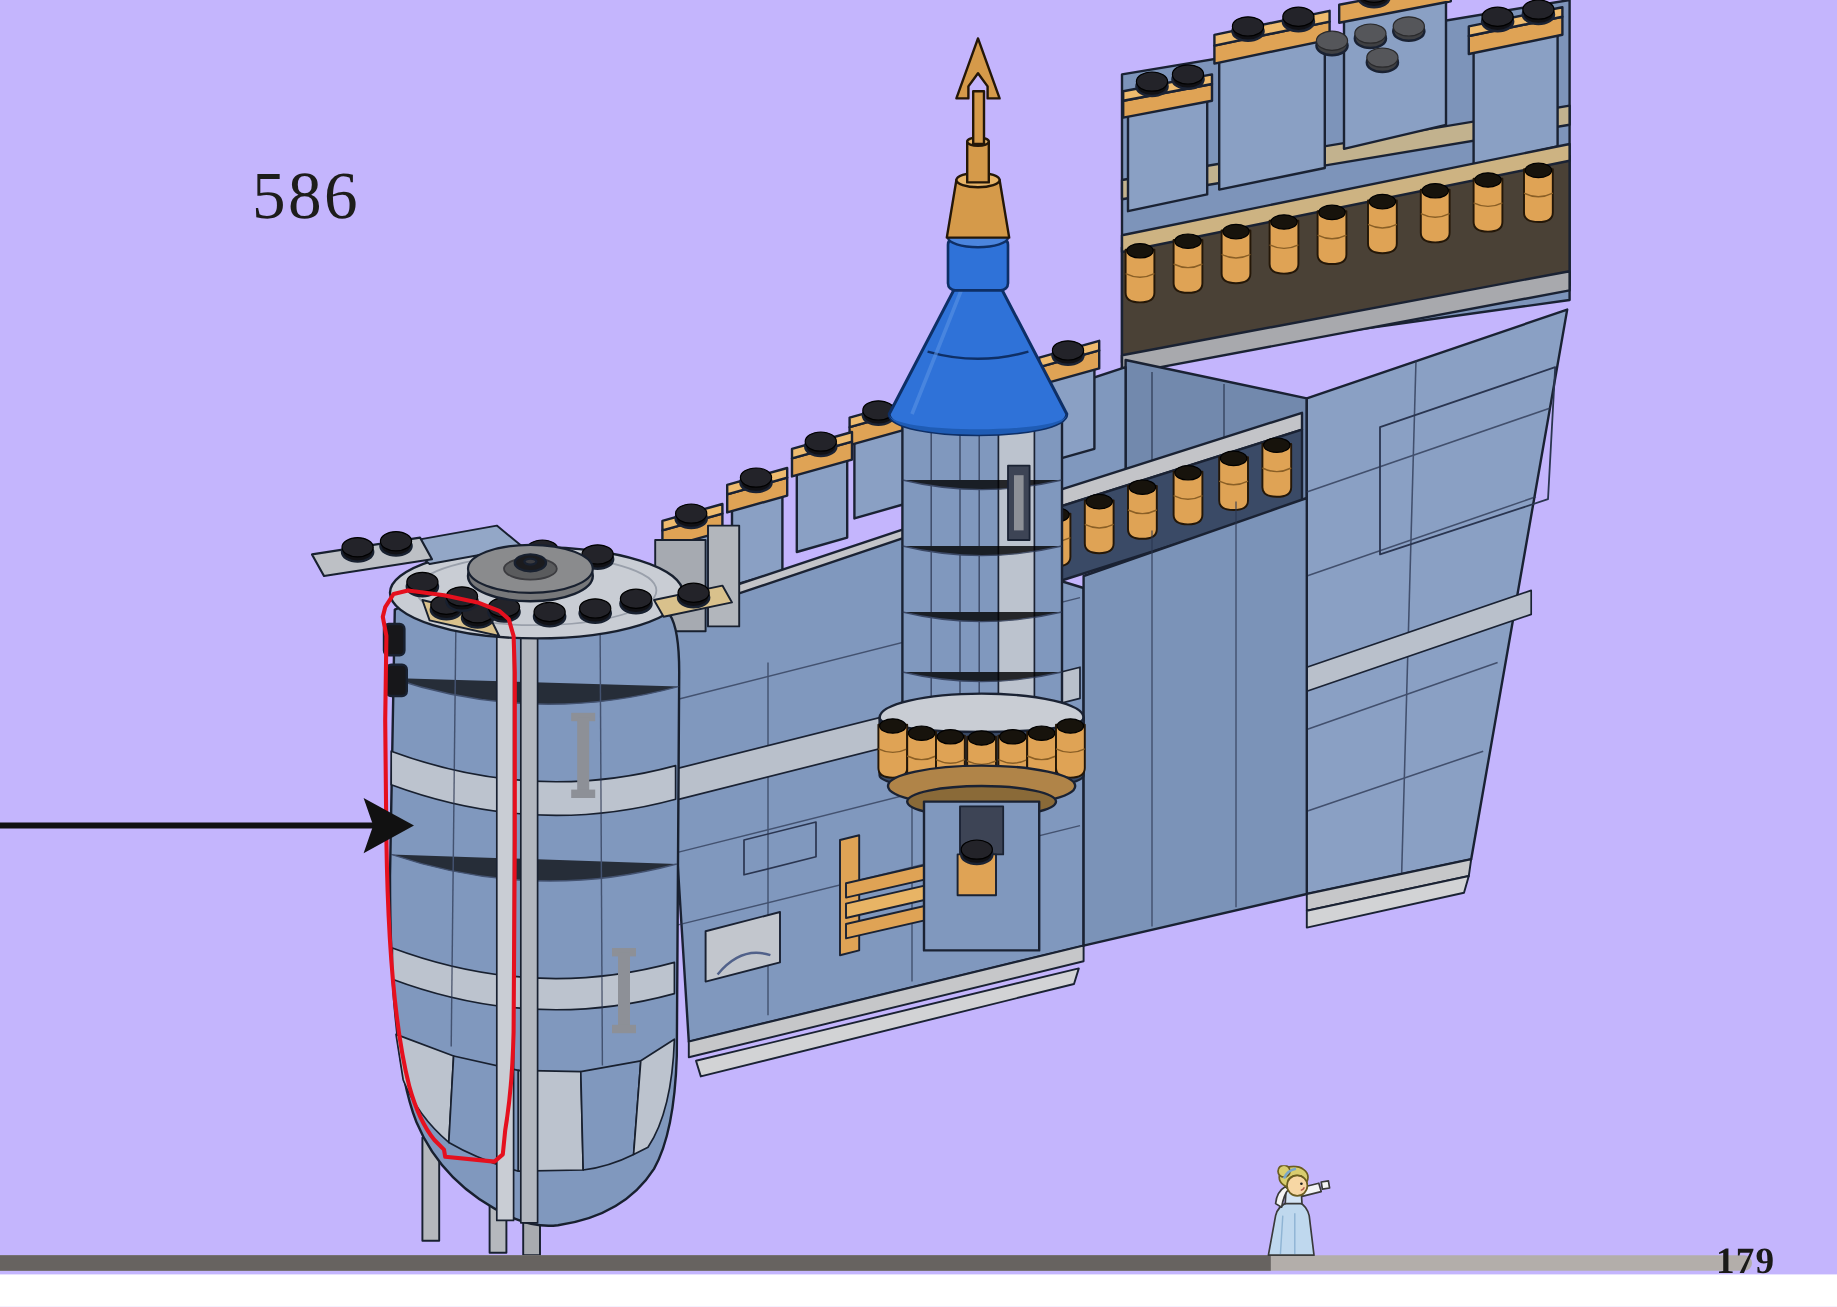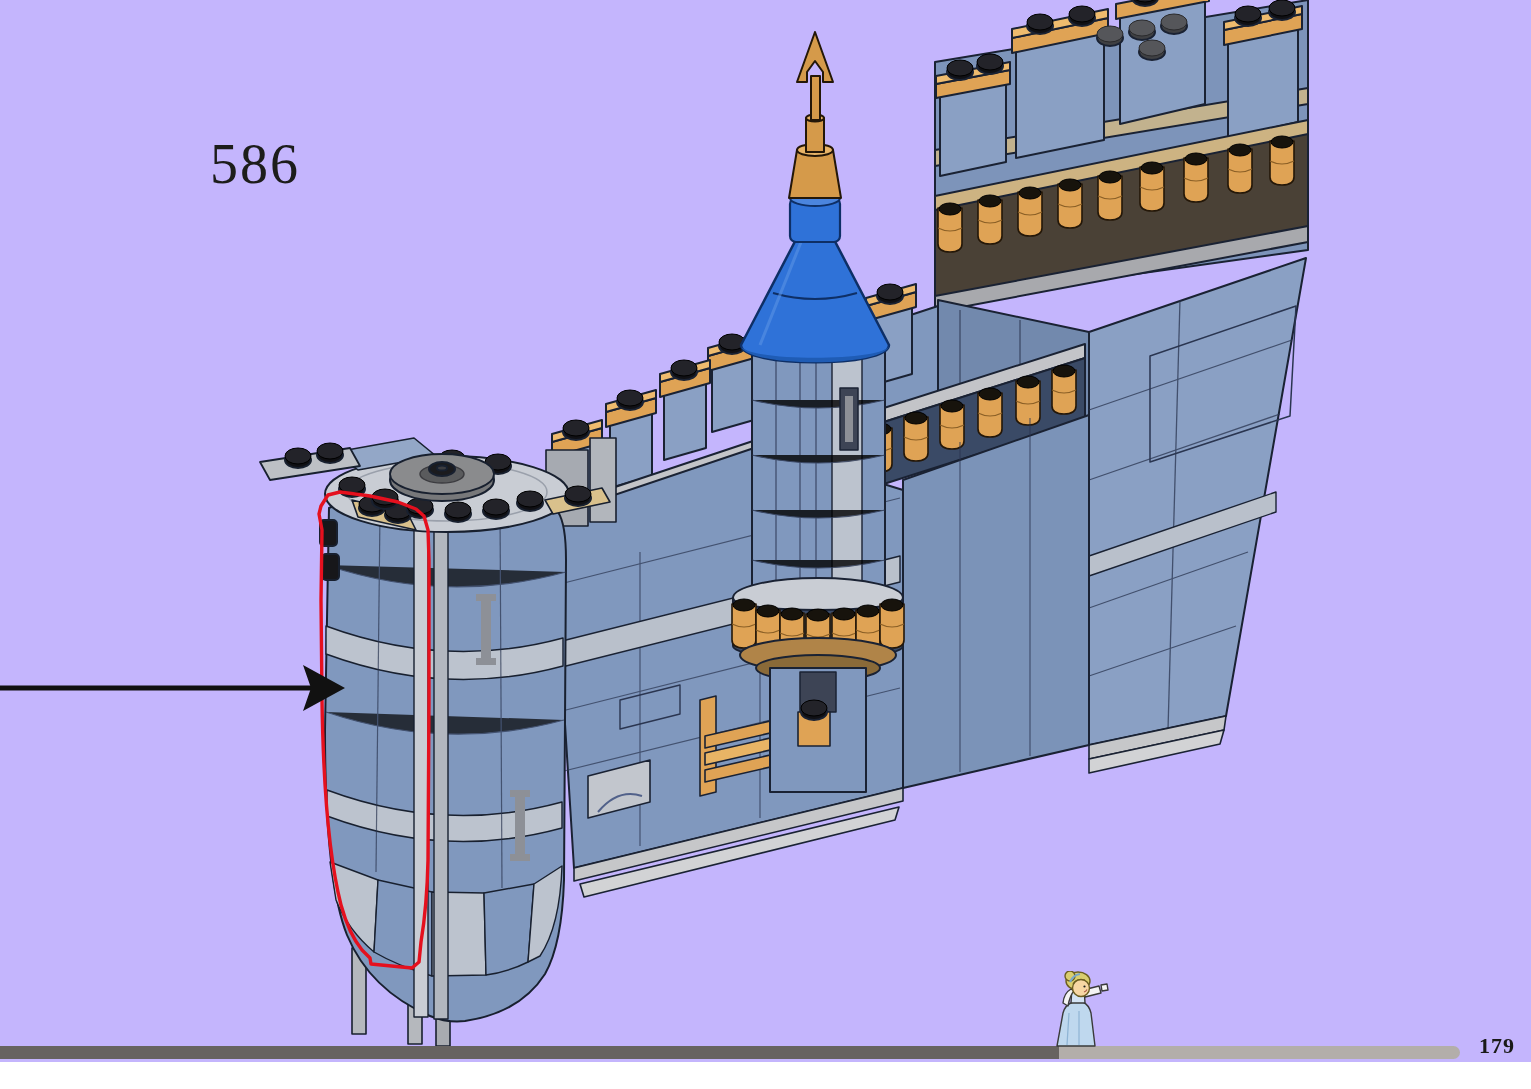--- a/index.html
+++ b/index.html
@@ -15,21 +15,21 @@
   .art{position:absolute;left:0;top:0;width:1531px;height:1089px;}
   .progress-track{
     position:absolute;left:0;top:1046px;width:1460px;height:13px;
     background:#b3aeaa;border-radius:0 7px 7px 0;
   }
   .progress-fill{
     position:absolute;left:0;top:0;height:13px;background:#676360;
   }
   .page-number{
     position:absolute;left:1430px;top:1033px;width:85px;
-    text-align:right;font-size:22px;font-weight:700;color:#1a1a18;
+    font-size:31px;font-weight:700;color:#1a1a18;
     letter-spacing:1px;
   }
   .minifig{position:absolute;left:1043px;top:971px;width:78px;height:82px;}
 </style>
 </head>
 <body>
 
 <div class="page">
 
   <div class="step-number">586</div>

